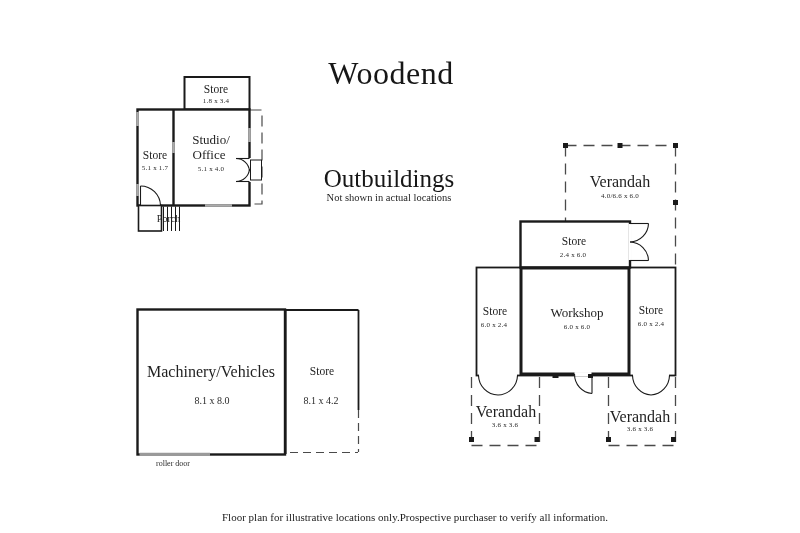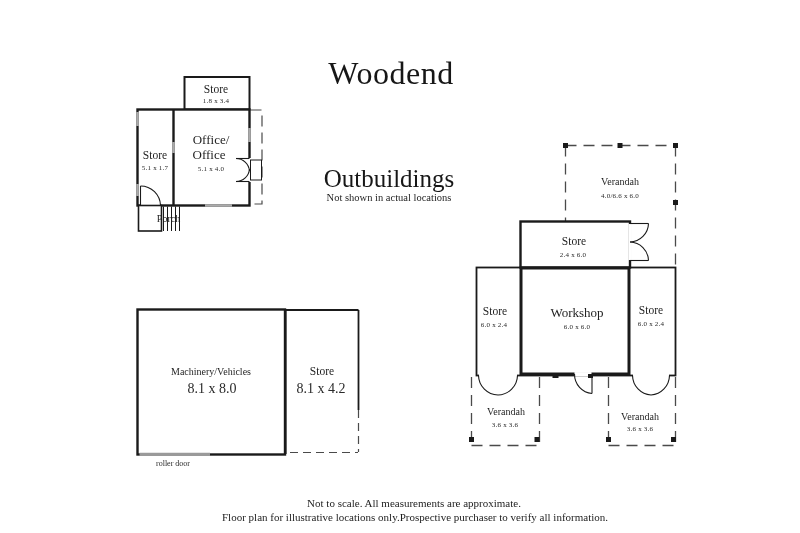--- a/index.html
+++ b/index.html
@@ -11,23 +11,23 @@
   .lbl{
     position:absolute;transform:translate(-50%,-50%);
     white-space:nowrap;text-align:center;line-height:1;color:#1f1f1f;
   }
   .lbl-left{position:absolute;white-space:nowrap;line-height:1;color:#2a2a2a;}
   .title{font-size:32px;letter-spacing:.5px;color:#161616;}
   .heading{font-size:25px;color:#171717;}
   .subnote{font-size:10.5px;color:#242424;}
   .room{font-size:11.5px;}
   .room-lg{font-size:13px;}
-  .room-md{font-size:10px;text-align:right;}
+  .room-md{font-size:16px;text-align:right;}
   .dims{font-size:7px;color:#2a2a2a;letter-spacing:.2px;}
-  .dims-md{font-size:14px;color:#2a2a2a;}
+  .dims-md{font-size:10px;color:#2a2a2a;margin-top:12px;}
   .porch{font-size:10px;padding-left:37px;}
   .tiny{font-size:8px;}
   .footer{font-size:11px;color:#1d1d1d;}
 </style>
 </head>
 <body>
 
 <div class="canvas">
 
   <svg class="linework" width="800" height="533" viewBox="0 0 800 533">
@@ -135,21 +135,21 @@
 
   <div class="lbl heading" style="left:389px;top:178px;">Outbuildings</div>
 
   <div class="lbl title" style="left:391px;top:73px;">Woodend</div>
   <div class="lbl subnote" style="left:389px;top:198px;">Not shown in actual locations</div>
 
   <div class="lbl room" style="left:216px;top:90px;">Store</div>
   <div class="lbl dims" style="left:216px;top:101px;">1.8 x 3.4</div>
   <div class="lbl room" style="left:155px;top:156px;">Store</div>
   <div class="lbl dims" style="left:155px;top:168px;">5.1 x 1.7</div>
-  <div class="lbl room-lg" style="left:211px;top:139px;">Office/</div>
+  <div class="lbl room-lg" style="left:211px;top:139px;">Studio/</div>
   <div class="lbl room-lg" style="left:209px;top:154px;">Office</div>
   <div class="lbl dims" style="left:211px;top:169px;">5.1 x 4.0</div>
   <div class="lbl porch" style="left:150px;top:219px;">Porch</div>
 
   <div class="lbl room-md" style="left:620px;top:182px;">Verandah</div>
   <div class="lbl dims" style="left:620px;top:196px;">4.0/6.6 x 6.0</div>
   <div class="lbl room" style="left:574px;top:242px;">Store</div>
   <div class="lbl dims" style="left:573px;top:255px;">2.4 x 6.0</div>
   <div class="lbl room" style="left:495px;top:312px;">Store</div>
   <div class="lbl dims" style="left:494px;top:325px;">6.0 x 2.4</div>
@@ -161,16 +161,15 @@
   <div class="lbl dims" style="left:505px;top:425px;">3.6 x 3.6</div>
   <div class="lbl room-md" style="left:640px;top:417px;">Verandah</div>
   <div class="lbl dims" style="left:640px;top:429px;">3.6 x 3.6</div>
 
   <div class="lbl room-md" style="left:211px;top:372px;">Machinery/Vehicles</div>
   <div class="lbl dims-md" style="left:212px;top:389px;">8.1 x 8.0</div>
   <div class="lbl room" style="left:322px;top:372px;">Store</div>
   <div class="lbl dims-md" style="left:321px;top:389px;">8.1 x 4.2</div>
   <div class="lbl-left tiny" style="left:156px;top:460px;">roller door</div>
 
-  <div class="lbl footer" style="left:414px;top:503px;">Not to scale. All measurements are approximate.</div>
   <div class="lbl footer" style="left:415px;top:517px;">Floor plan for illustrative locations only.Prospective purchaser to verify all information.</div>
 
 </div>
 
 </body></html>

